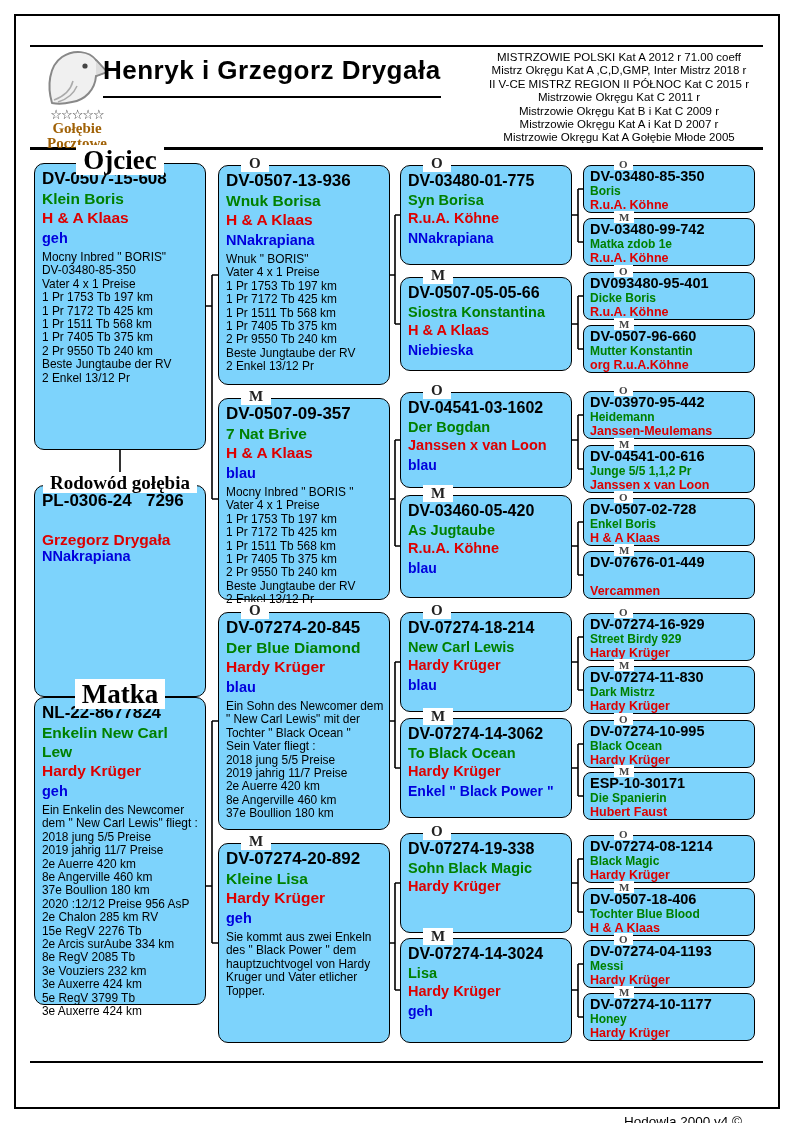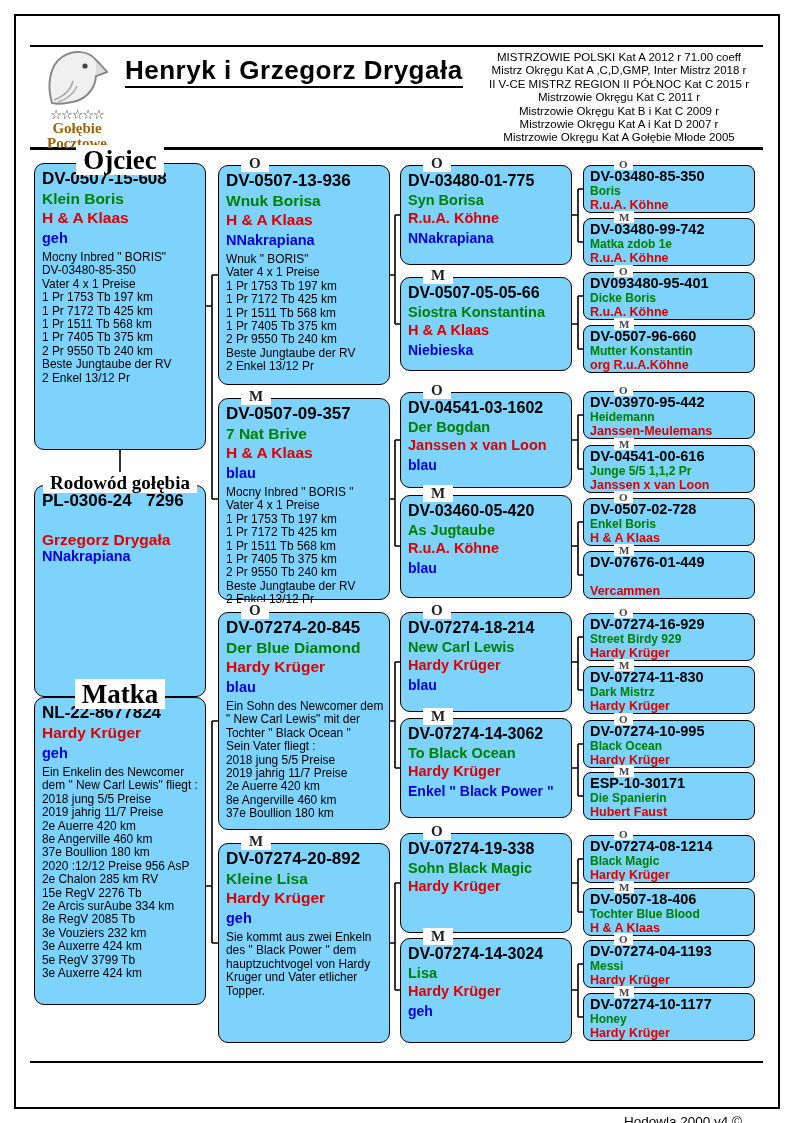--- a/index.html
+++ b/index.html
@@ -8,22 +8,22 @@
   .frame{position:absolute;left:14px;top:14px;width:762px;height:1091px;border:2px solid #000;}
   .rule{position:absolute;background:#000;}
   .rule-top{left:30px;top:45px;width:733px;height:2px;}
   .rule-header{left:30px;top:147px;width:733px;height:3px;}
   .rule-footer{left:30px;top:1061px;width:733px;height:2px;}
 
   
   .logo{position:absolute;left:36px;top:50px;width:82px;text-align:center;line-height:13px;}
   .logo .stars{font-size:13px;letter-spacing:-1px;color:#333;line-height:12px;}
   .logo .lname{font-family:"Liberation Serif",serif;font-weight:bold;font-size:15px;color:#a16207;line-height:15px;}
-  .title{position:absolute;left:125px;top:55px;font-size:26px;font-weight:bold;
-         border-bottom:2px solid #000;padding-bottom:0;letter-spacing:.5px;}
+  .title{position:absolute;left:103px;top:55px;font-size:26px;font-weight:bold;
+         border-bottom:2px solid #000;padding-bottom:10px;letter-spacing:.5px;}
   .address{position:absolute;left:117px;top:96px;font-size:15px;line-height:18px;white-space:pre-line;}
   .achv{position:absolute;left:472px;top:51px;width:294px;font-size:11.5px;line-height:13.4px;
         text-align:center;white-space:pre-line;}
   .footer-credit{position:absolute;left:30px;top:1114px;width:712px;text-align:right;font-size:13.5px;}
 
   
   .box{position:absolute;box-sizing:border-box;border:1.6px solid #000;border-radius:10px;
        background:#7dd3fc;padding:4px 5px 0 7px;overflow:visible;}
   .box .id{font-weight:bold;font-size:17px;line-height:21px;white-space:pre-wrap;}
   .box .nm{font-weight:bold;font-size:15.5px;line-height:19px;color:#008000;min-height:19px;}
@@ -120,20 +120,21 @@
     <div class="cap small"><span>Rodowód gołębia</span></div>
     <div class="id">PL-0306-24   7296</div>
     <div class="nm"></div>
     <div class="br">Grzegorz Drygała</div>
     <div class="cl" style="margin-top:-2px">NNakrapiana</div>
   </div>
 
   <div class="box c1" style="left:34px;top:697px;width:172px;height:308px">
     <div class="cap"><span>Matka</span></div>
     <div class="id">NL-22-8677824</div>
+    <div class="nm">Enkelin New Carl Lew</div>
     <div class="br">Hardy Krüger</div>
     <div class="cl">geh</div>
     <div class="nt">Ein Enkelin des Newcomer
 dem " New Carl Lewis" fliegt :
 2018 jung 5/5 Preise
 2019 jahrig 11/7 Preise
 2e Auerre 420 km
 8e Angerville 460 km
 37e Boullion 180 km
 2020 :12/12 Preise 956 AsP

